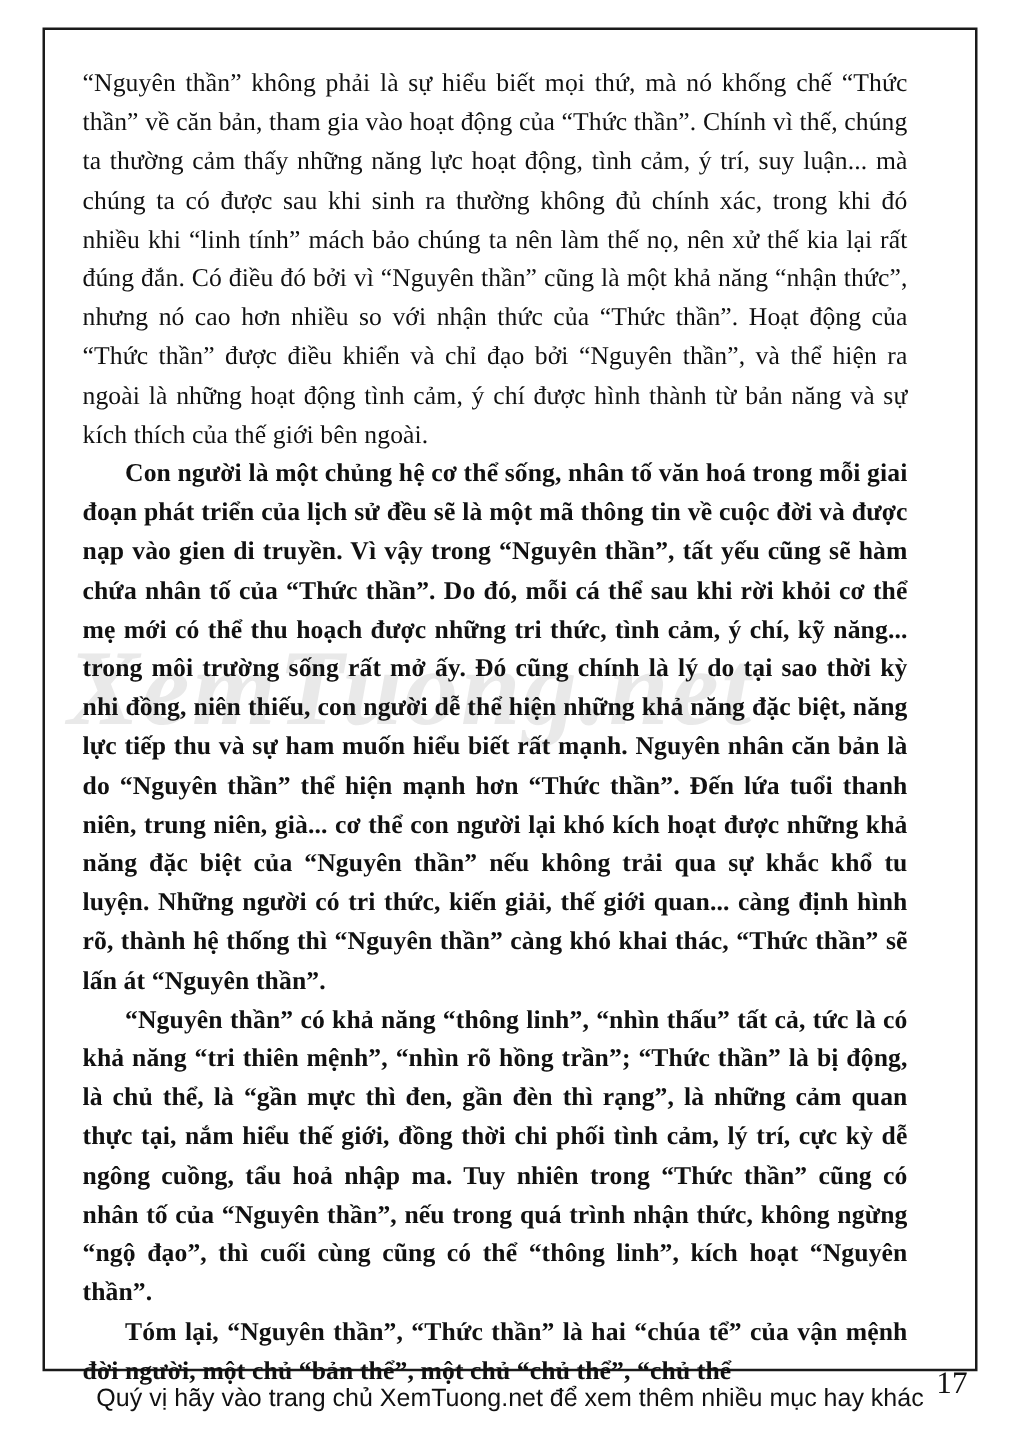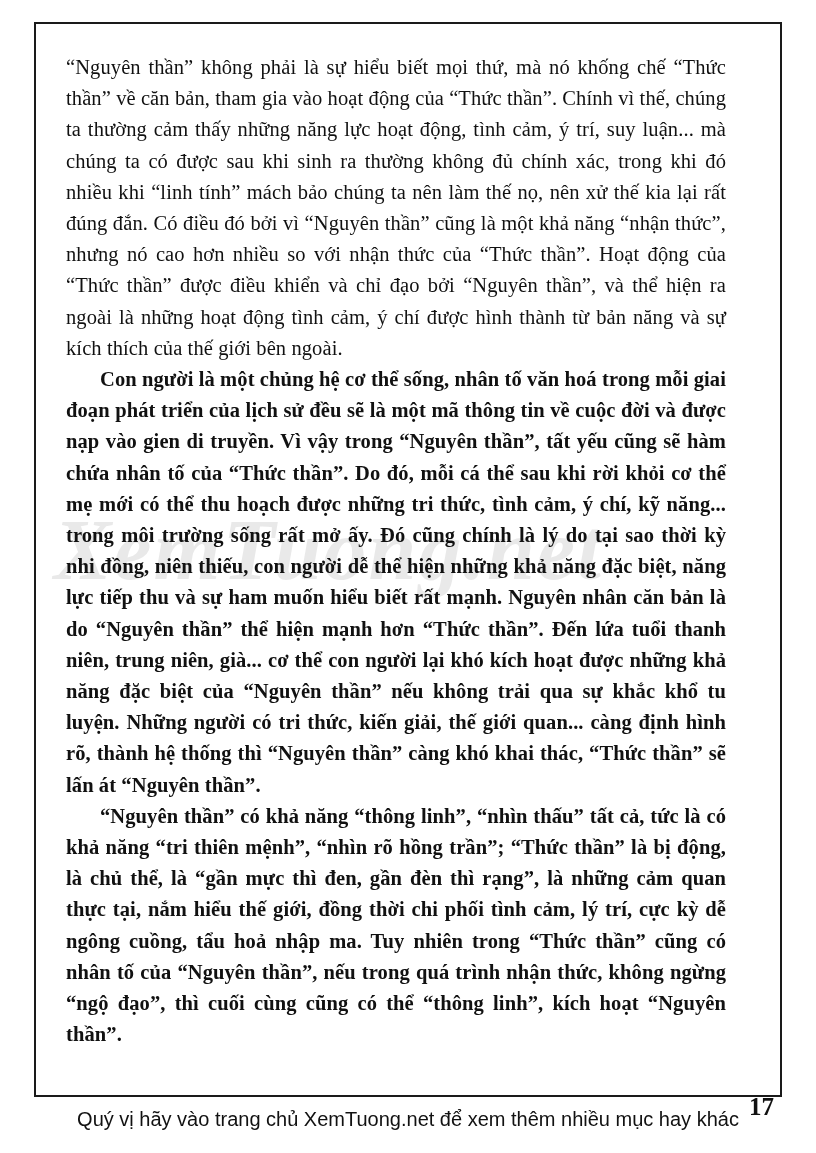--- a/index.html
+++ b/index.html
@@ -79,31 +79,32 @@
     font-family: "Liberation Sans", sans-serif;
     font-size: 20px;
     color: #111111;
   }
   .page-number {
     position: absolute;
     right: 42px;
     top: 1093px;
     font-family: "Liberation Serif", serif;
     font-size: 25px;
-    font-weight: bold;
+    font-weight: normal;
     color: #111111;
   }
 </style>
 </head>
 <body>
 
 <div class="page-frame"></div>
 
 <div class="watermark">XemTuong.net</div>
 
 <div class="content">
   <p class="para">“Nguyên thần” không phải là sự hiểu biết mọi thứ, mà nó khống chế “Thức thần” về căn bản, tham gia vào hoạt động của “Thức thần”. Chính vì thế, chúng ta thường cảm thấy những năng lực hoạt động, tình cảm, ý trí, suy luận... mà chúng ta có được sau khi sinh ra thường không đủ chính xác, trong khi đó nhiều khi “linh tính” mách bảo chúng ta nên làm thế nọ, nên xử thế kia lại rất đúng đắn. Có điều đó bởi vì “Nguyên thần” cũng là một khả năng “nhận thức”, nhưng nó cao hơn nhiều so với nhận thức của “Thức thần”. Hoạt động của “Thức thần” được điều khiển và chỉ đạo bởi “Nguyên thần”, và thể hiện ra ngoài là những hoạt động tình cảm, ý chí được hình thành từ bản năng và sự kích thích của thế giới bên ngoài.</p>
   <p class="para indent">Con người là một chủng hệ cơ thể sống, nhân tố văn hoá trong mỗi giai đoạn phát triển của lịch sử đều sẽ là một mã thông tin về cuộc đời và được nạp vào gien di truyền. Vì vậy trong “Nguyên thần”, tất yếu cũng sẽ hàm chứa nhân tố của “Thức thần”. Do đó, mỗi cá thể sau khi rời khỏi cơ thể mẹ mới có thể thu hoạch được những tri thức, tình cảm, ý chí, kỹ năng... trong môi trường sống rất mở ấy. Đó cũng chính là lý do tại sao thời kỳ nhi đồng, niên thiếu, con người dễ thể hiện những khả năng đặc biệt, năng lực tiếp thu và sự ham muốn hiểu biết rất mạnh. Nguyên nhân căn bản là do “Nguyên thần” thể hiện mạnh hơn “Thức thần”. Đến lứa tuổi thanh niên, trung niên, già... cơ thể con người lại khó kích hoạt được những khả năng đặc biệt của “Nguyên thần” nếu không trải qua sự khắc khổ tu luyện. Những người có tri thức, kiến giải, thế giới quan... càng định hình rõ, thành hệ thống thì “Nguyên thần” càng khó khai thác, “Thức thần” sẽ lấn át “Nguyên thần”.</p>
   <p class="para indent">“Nguyên thần” có khả năng “thông linh”, “nhìn thấu” tất cả, tức là có khả năng “tri thiên mệnh”, “nhìn rõ hồng trần”; “Thức thần” là bị động, là chủ thể, là “gần mực thì đen, gần đèn thì rạng”, là những cảm quan thực tại, nắm hiểu thế giới, đồng thời chi phối tình cảm, lý trí, cực kỳ dễ ngông cuồng, tẩu hoả nhập ma. Tuy nhiên trong “Thức thần” cũng có nhân tố của “Nguyên thần”, nếu trong quá trình nhận thức, không ngừng “ngộ đạo”, thì cuối cùng cũng có thể “thông linh”, kích hoạt “Nguyên thần”.</p>
+  <p class="para indent">Tóm lại, “Nguyên thần”, “Thức thần” là hai “chúa tể” của vận mệnh đời người, một chủ “bản thể”, một chủ “chủ thể”, “chủ thể</p>
 </div>
 
 <div class="page-number">17</div>
 <div class="footer">Quý vị hãy vào trang chủ XemTuong.net để xem thêm nhiều mục hay khác</div>
 
 </body></html>

